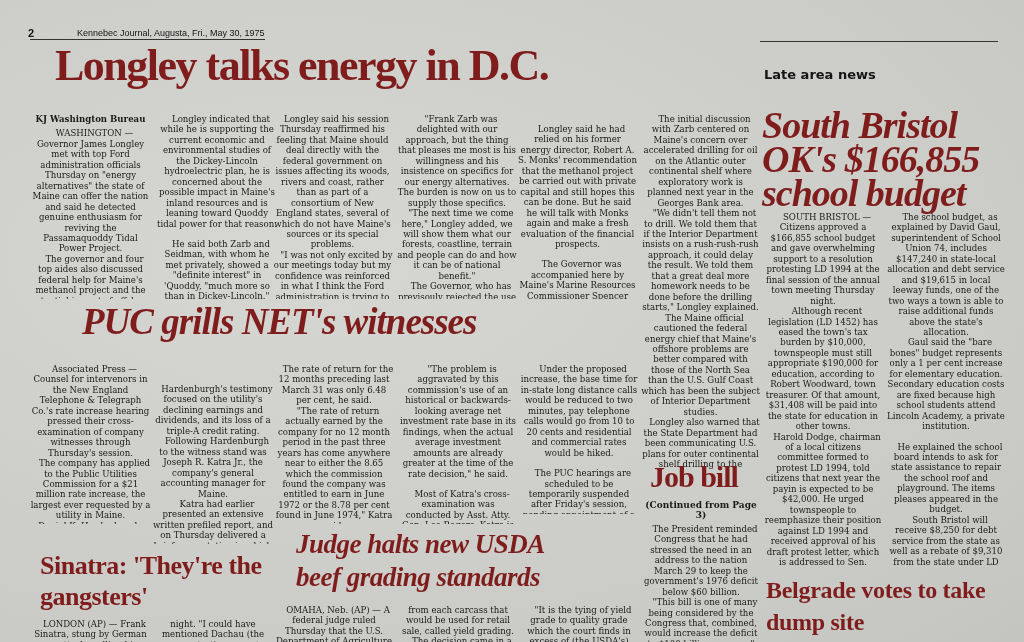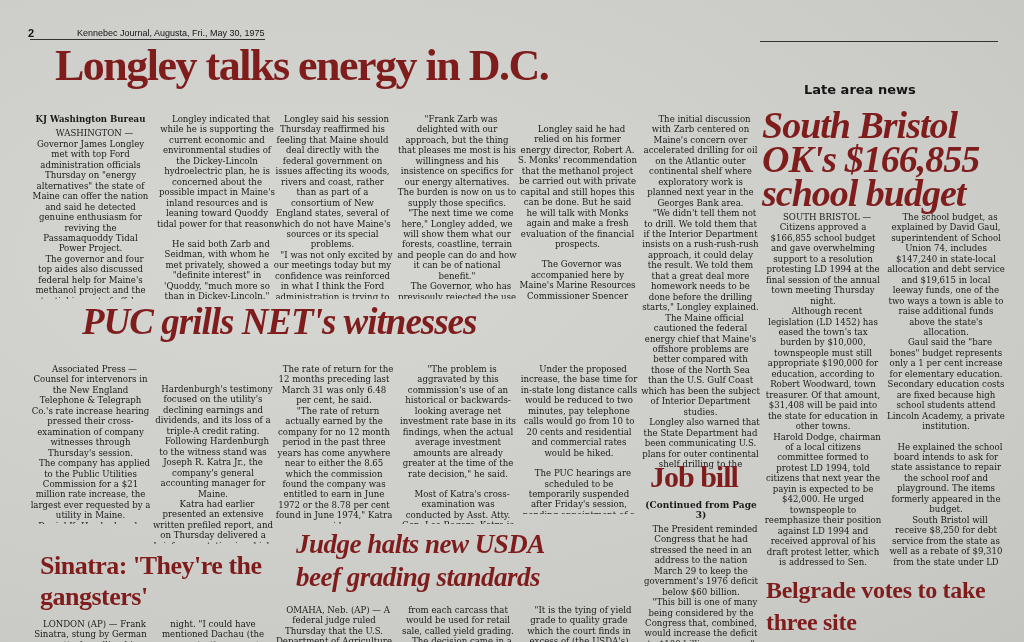--- a/index.html
+++ b/index.html
@@ -10,21 +10,21 @@
     color:#151515;
     font-family:"DejaVu Serif", "Liberation Serif", serif;
   }
   .abs { position:absolute; }
   .folio { left:28px; top:27px; font:bold 11px "Liberation Sans", sans-serif; }
   .masthead { left:77px; top:28px; font:9px "Liberation Sans", sans-serif; letter-spacing:0; }
   .folio-rule { left:30px; top:39px; width:235px; height:1px; background:#333; }
   .right-rule { left:760px; top:41px; width:238px; height:1px; background:#333; }
   .hed { font-family:Liberation Serif, serif; font-weight:bold; color:#7f1d1d; white-space:nowrap; line-height:1; }
   .hed-main { left:55px; top:44px; font-size:44px; letter-spacing:-1.5px; }
-  .late { left:764px; top:82px; font:bold 13px "DejaVu Sans", sans-serif;margin-left:40px; }
+  .late { left:764px; top:67px; font:bold 13px "DejaVu Sans", sans-serif; }
   .sb-hed { left:762px; top:108px; font-size:38px; font-style:italic; line-height:34px; letter-spacing:-1px; white-space:normal; width:260px; }
   .puc-hed { left:82px; top:303px; font-size:37px; font-style:italic; letter-spacing:-1px; }
   .sin-hed { left:40px; top:550px; font-size:26px; line-height:31px; letter-spacing:-0.5px; white-space:normal; width:240px; }
   .judge-hed { left:296px; top:528px; font-size:27px; font-style:italic; line-height:33px; letter-spacing:-0.5px; white-space:normal; width:260px; }
   .job-hed { left:650px; top:462px; font-size:30px; letter-spacing:-1px; }
   .bel-hed { left:766px; top:574px; font-size:24px; line-height:32px; letter-spacing:-0.3px; white-space:normal; width:258px; }
   .col {
     position:absolute; font-size:8.6px; line-height:10.45px; text-align:justify;
     overflow:hidden; color:#1a1a1a;
   }
@@ -77,21 +77,21 @@
 
 <div class="col" style="left:763px;top:212px;width:120px;height:353px;">
   <p>SOUTH BRISTOL — Citizens approved a $166,855 school budget and gave overwhelming support to a resolution protesting LD 1994 at the final session of the annual town meeting Thursday night.</p>
   <p>Although recent legislation (LD 1452) has eased the town's tax burden by $10,000, townspeople must still appropriate $190,000 for education, according to Robert Woodward, town treasurer. Of that amount, $31,408 will be paid into the state for education in other towns.</p>
   <p>Harold Dodge, chairman of a local citizens committee formed to protest LD 1994, told citizens that next year the payin is expected to be $42,000. He urged townspeople to reemphasize their position against LD 1994 and received approval of his draft protest letter, which is addressed to Sen. Bennett D. Katz, R-Augusta, Senate chairman of the Education Committee.</p>
 
 </div>
 <div class="col" style="left:887px;top:212px;width:118px;height:353px;">
   <p>The school budget, as explained by David Gaul, superintendent of School Union 74, includes $147,240 in state-local allocation and debt service and $19,615 in local leeway funds, one of the two ways a town is able to raise additional funds above the state's allocation.</p>
   <p>Gaul said the "bare bones" budget represents only a 1 per cent increase for elementary education. Secondary education costs are fixed because high school students attend Lincoln Academy, a private institution.</p>
-  <p class="gap">He explained the school board intends to ask for state assistance to repair the school roof and playground. The items formerly appeared in the budget.</p>
+  <p class="gap">He explained the school board intends to ask for state assistance to repair the school roof and playground. The items pleases appeared in the budget.</p>
   <p>South Bristol will receive $8,250 for debt service from the state as well as a rebate of $9,310 from the state under LD 1452, Gaul explained. The funds would reduce the amount of money "lost forever", as one citizen put it, to $13,848.</p>
 </div>
 
 <div class="abs hed puc-hed">PUC grills NET's witnesses</div>
 
 <div class="col" style="left:30px;top:364px;width:121px;height:160px;">
   <p>Associated Press — Counsel for intervenors in the New England Telephone &amp; Telegraph Co.'s rate increase hearing pressed their cross-examination of company witnesses through Thursday's session.</p>
   <p>The company has applied to the Public Utilities Commission for a $21 million rate increase, the largest ever requested by a utility in Maine.</p>
   <p>Daniel K. Hardenburgh, a financial statistician for the company who began his testimony and cross examination on Wednesday, returned Thursday for another three hours of questioning, conducted largely by Horace S. Libby, the PUC's general counsel.</p>
 </div>
@@ -135,13 +135,13 @@
   <p>OMAHA, Neb. (AP) — A federal judge ruled Thursday that the U.S. Department of Agriculture may not implement</p>
 </div>
 <div class="col" style="left:399px;top:605px;width:118px;height:37px;">
   <p style="text-indent:0">from each carcass that would be used for retail sale, called yield grading.</p>
   <p>The decision came in a suit</p>
 </div>
 <div class="col" style="left:520px;top:605px;width:118px;height:37px;">
   <p>"It is the tying of yield grade to quality grade which the court finds in excess of (the USDA's) statutory authority,"</p>
 </div>
 
-<div class="abs hed bel-hed">Belgrade votes to take three site</div>
+<div class="abs hed bel-hed">Belgrade votes to take dump site</div>
 
 </body></html>

